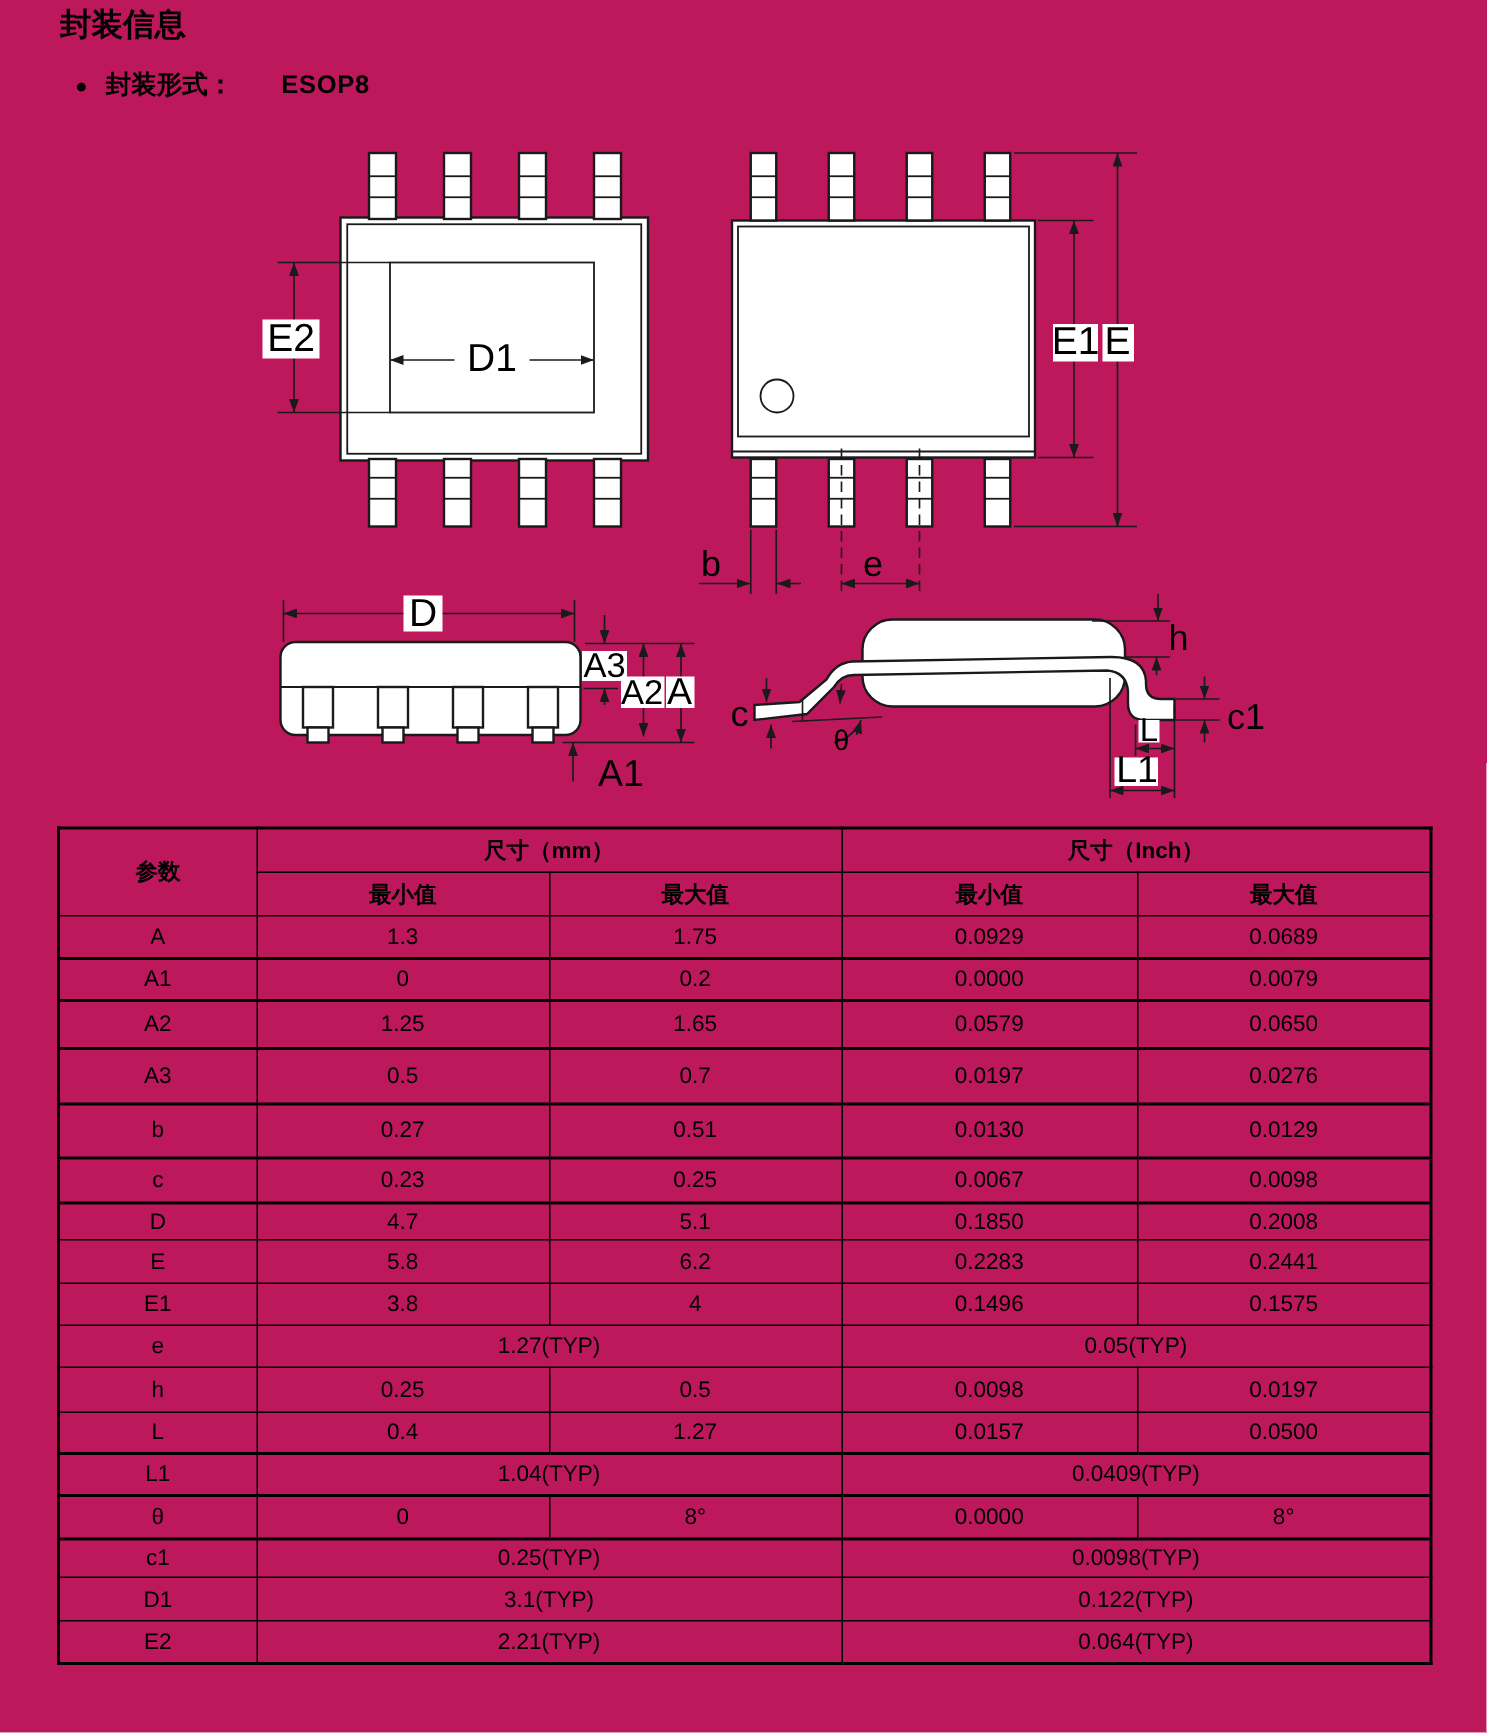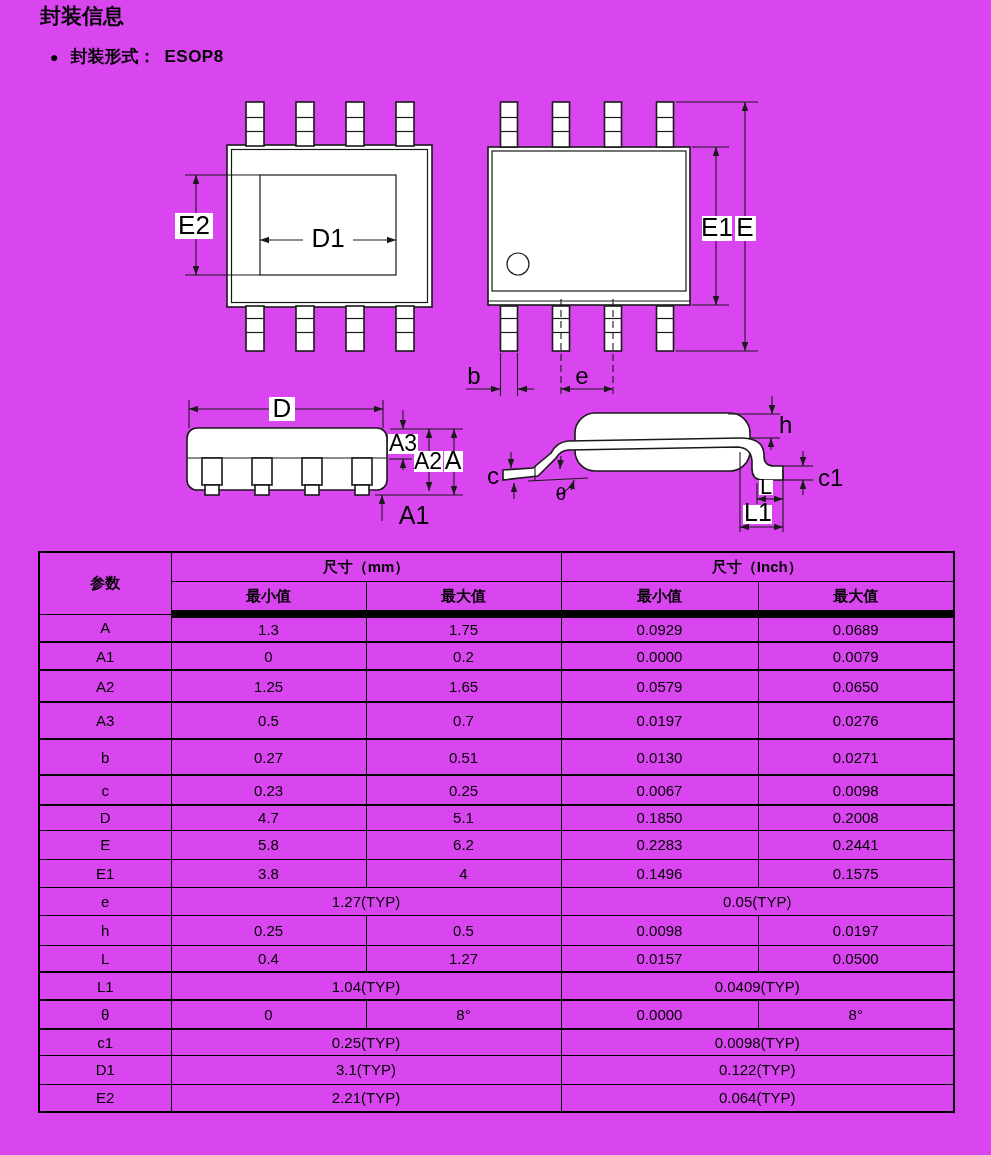--- a/index.html
+++ b/index.html
@@ -1,34 +1,34 @@
 <!DOCTYPE html>
 <html><head>
 <meta charset="utf-8">
 <style>
   html,body{margin:0;padding:0;background:#fff;}
-  #page{position:relative;width:991px;height:1155px;background:#d946ef;overflow:hidden;
+  #page{position:relative;width:991px;height:1155px;background:#be185d;overflow:hidden;
         font-family:"Liberation Sans",sans-serif;color:#000;}
   .title{position:absolute;left:40px;top:2px;font-size:21px;font-weight:bold;}
   .bullet-row{position:absolute;left:50px;top:45px;display:flex;align-items:center;}
   .bullet-dot{font-size:14px;line-height:1;}
   .bullet-label{margin-left:12px;font-size:17px;font-weight:bold;}
-  .bullet-value{margin-left:9px;font-size:17px;font-weight:bold;letter-spacing:0.5px;}
+  .bullet-value{margin-left:32px;font-size:17px;font-weight:bold;letter-spacing:0.5px;}
   svg.draw{position:absolute;left:0;top:0;}
   svg.draw text{font-family:"Liberation Sans",sans-serif;fill:#000;}
   .part{stroke:#1a1a1a;stroke-width:1.6;fill:#fff;}
   .thin{stroke:#1a1a1a;stroke-width:1.2;fill:none;}
   .dim{stroke:#1a1a1a;stroke-width:1.1;fill:none;}
   .dash{stroke-dasharray:7 4;}
   .lblbg{fill:#fff;}
   table.dimtable{position:absolute;left:38px;top:551px;width:915px;border-collapse:collapse;
         table-layout:fixed;font-size:15px;color:#000;border:2px solid #000;}
   table.dimtable th,table.dimtable td{border:1px solid #000;text-align:center;vertical-align:middle;padding:0;}
   table.dimtable thead th{font-weight:bold;font-size:15px;height:28px;}
-  table.dimtable thead tr.subrow th{border-bottom:8px solid #000000;}
+  table.dimtable thead tr.subrow th{border-bottom:1px solid #000000;}
   table.dimtable tr.thick td{border-bottom-width:2px;}
   table.dimtable td{font-weight:normal;}
 </style>
 </head>
 <body>
 
 <div id="page">
 
   <div class="title">封装信息</div>
 
@@ -302,21 +302,21 @@
           <td>0.5</td>
           <td>0.7</td>
           <td>0.0197</td>
           <td>0.0276</td>
         </tr>
         <tr class="thick" style="height: 36px;">
           <td>b</td>
           <td>0.27</td>
           <td>0.51</td>
           <td>0.0130</td>
-          <td>0.0271</td>
+          <td>0.0129</td>
         </tr>
         <tr class="thick" style="height: 30px;">
           <td>c</td>
           <td>0.23</td>
           <td>0.25</td>
           <td>0.0067</td>
           <td>0.0098</td>
         </tr>
         <tr style="height: 25px;">
           <td>D</td>

